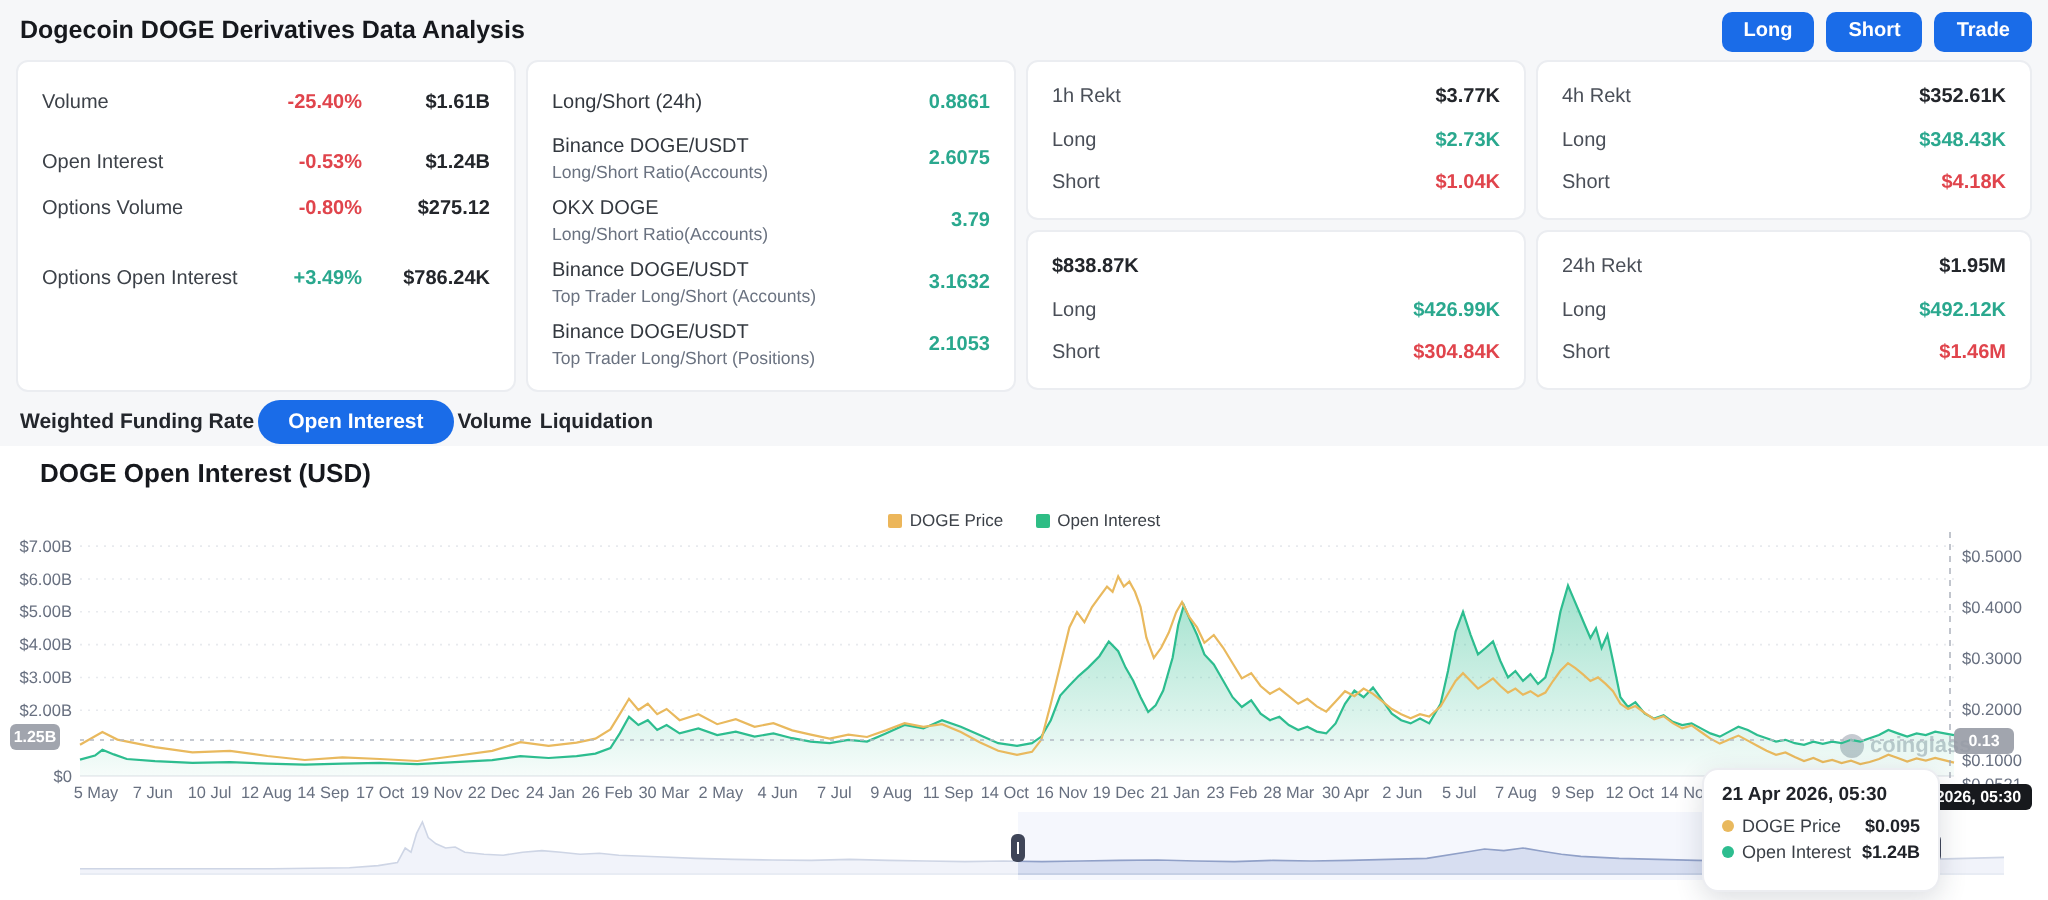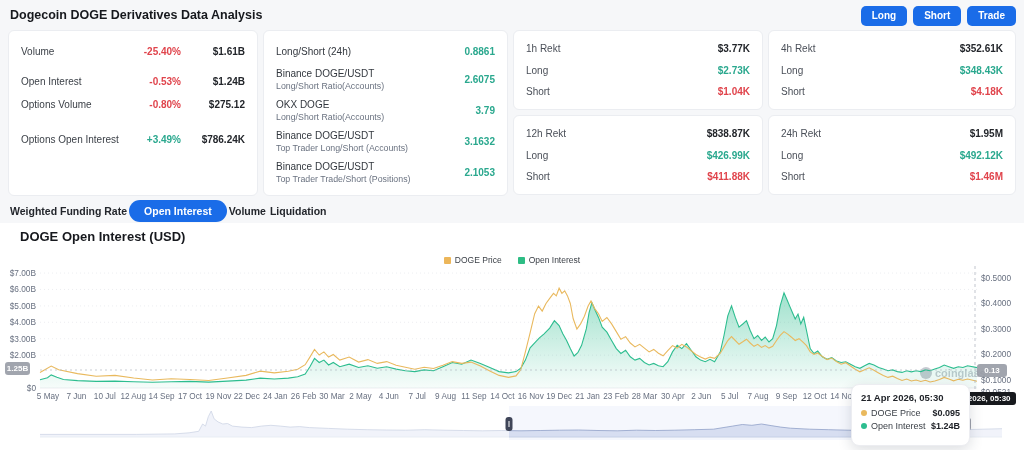--- a/index.html
+++ b/index.html
@@ -118,21 +118,21 @@
     <div class="r-row" style="top:96px;height:28px">
       <div class="r-text">
         <div class="r-title">Binance DOGE/USDT</div>
         <div class="r-sub">Top Trader Long/Short (Accounts)</div>
       </div>
       <div class="r-val">3.1632</div>
     </div>
     <div class="r-row" style="top:127px;height:28px">
       <div class="r-text">
         <div class="r-title">Binance DOGE/USDT</div>
-        <div class="r-sub">Top Trader Trade/Short (Positions)</div>
+        <div class="r-sub">Top Trader Long/Short (Positions)</div>
       </div>
       <div class="r-val">2.1053</div>
     </div>
   </div>
 
   <div class="card card-rekt" style="left:513px;top:30px">
     <div class="k-row" style="top:10px">
         <span class="k-label">1h Rekt</span>
         <span class="k-val">$3.77K</span>
       </div>
@@ -154,30 +154,29 @@
         <span class="k-label">Long</span>
         <span class="k-val green">$348.43K</span>
       </div>
     <div class="k-row" style="top:53px">
         <span class="k-label">Short</span>
         <span class="k-val red">$4.18K</span>
       </div>
   </div>
   <div class="card card-rekt" style="left:513px;top:115px">
     <div class="k-row" style="top:10px">
-        <span class="k-label">12h Rekt</span>
         <span class="k-val">$838.87K</span>
       </div>
     <div class="k-row" style="top:32px">
         <span class="k-label">Long</span>
         <span class="k-val green">$426.99K</span>
       </div>
     <div class="k-row" style="top:53px">
         <span class="k-label">Short</span>
-        <span class="k-val red">$411.88K</span>
+        <span class="k-val red">$304.84K</span>
       </div>
   </div>
   <div class="card card-rekt" style="left:768px;top:115px;width:248px">
     <div class="k-row" style="top:10px">
         <span class="k-label">24h Rekt</span>
         <span class="k-val">$1.95M</span>
       </div>
     <div class="k-row" style="top:32px">
         <span class="k-label">Long</span>
         <span class="k-val green">$492.12K</span>

